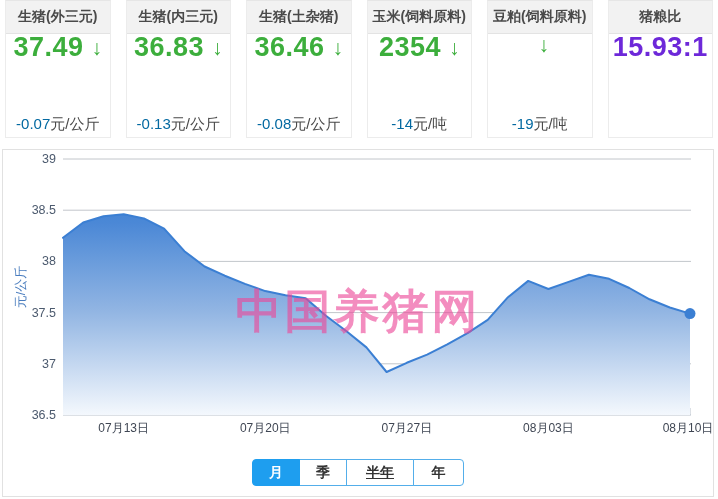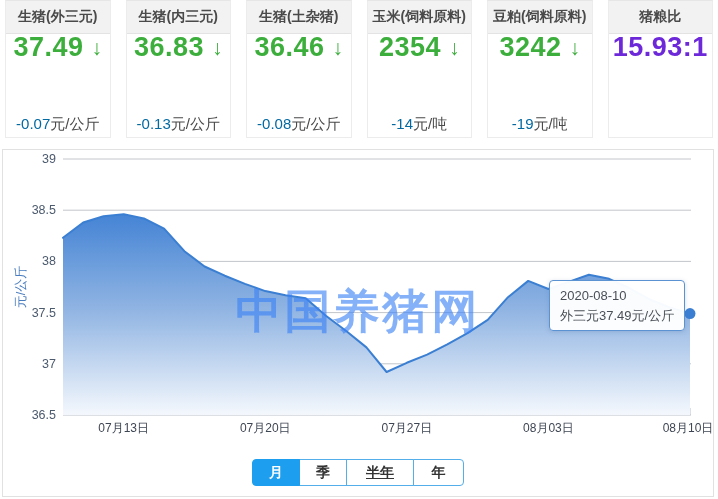--- a/index.html
+++ b/index.html
@@ -32,21 +32,21 @@
   .card-change-unit{color:#4a4a4a;}
   
   .chart-wrap{
     position:absolute;left:2px;top:149px;width:712px;height:348px;
     border:1px solid #e1e1e1;background:#ffffff;box-sizing:border-box;
   }
   .chart-svg{position:absolute;left:0;top:0;}
   .watermark{
     position:absolute;left:50%;top:131px;transform:translateX(-50%);
     font-size:46px;font-weight:bold;letter-spacing:3px;white-space:nowrap;
-    color:#3b82f6;opacity:0.62;pointer-events:none;
+    color:#ec4899;opacity:0.62;pointer-events:none;
   }
   .tooltip{
     position:absolute;left:546px;top:130px;
     background:rgba(255,255,255,0.96);border:1px solid #5b92d2;border-radius:4px;
     padding:5px 10px;font-size:13px;line-height:1.5;color:#4a4f57;
     box-shadow:0 1px 4px rgba(80,110,160,0.25);white-space:nowrap;
   }
   
   .period-bar{position:absolute;left:50%;top:309px;transform:translateX(-50%);display:flex;}
   .period-btn{
@@ -108,21 +108,20 @@
       </div>
       <div class="card-change-row">
         <span class="card-change">-14</span><span class="card-change-unit">元/吨</span>
       </div>
     </div>
   </div>
   <div class="card">
     <div class="card-header">豆粕(饲料原料)</div>
     <div class="card-body">
       <div class="card-value-row">
-        <span class="card-value">3242</span>
         <span class="card-arrow">↓</span>
       </div>
       <div class="card-change-row">
         <span class="card-change">-19</span><span class="card-change-unit">元/吨</span>
       </div>
     </div>
   </div>
   <div class="card neutral">
     <div class="card-header">猪粮比</div>
     <div class="card-body">
@@ -166,23 +165,19 @@
       <text x="403.83870967741933" y="282" text-anchor="middle" font-size="12" fill="#3f4653">07月27日</text>
       <line x1="545.4193548387098" y1="265" x2="545.4193548387098" y2="258" stroke="#b9c1cb" stroke-width="1"></line>
       <text x="545.4193548387098" y="282" text-anchor="middle" font-size="12" fill="#3f4653">08月03日</text>
       <line x1="687" y1="265" x2="687" y2="258" stroke="#b9c1cb" stroke-width="1"></line>
       <text x="685" y="282" text-anchor="middle" font-size="12" fill="#3f4653">08月10日</text>
       <path d="M60.0,87.8L80.2,72.5L100.5,66.3L120.7,64.3L140.9,68.4L161.1,78.6L181.4,101.2L201.6,116.5L221.8,125.7L242.0,133.9L262.3,141.1L282.5,145.2L302.7,148.3L322.9,165.7L343.2,181.0L363.4,197.4L383.6,222.0L403.8,212.8L424.1,204.6L444.3,194.3L464.5,183.1L484.7,169.8L505.0,147.2L525.2,130.9L545.4,139.0L565.6,131.9L585.9,124.7L606.1,128.8L626.3,138.0L646.5,149.3L666.8,157.5L687.0,163.6L687.0,265L60.0,265Z" fill="url(#areaGrad)" stroke="none"></path>
       <polyline points="60.0,87.8 80.2,72.5 100.5,66.3 120.7,64.3 140.9,68.4 161.1,78.6 181.4,101.2 201.6,116.5 221.8,125.7 242.0,133.9 262.3,141.1 282.5,145.2 302.7,148.3 322.9,165.7 343.2,181.0 363.4,197.4 383.6,222.0 403.8,212.8 424.1,204.6 444.3,194.3 464.5,183.1 484.7,169.8 505.0,147.2 525.2,130.9 545.4,139.0 565.6,131.9 585.9,124.7 606.1,128.8 626.3,138.0 646.5,149.3 666.8,157.5 687.0,163.6" fill="none" stroke="#3b7fd3" stroke-width="2" stroke-linejoin="round" stroke-linecap="round"></polyline>
       <circle cx="687" cy="163.6239999999998" r="5.5" fill="#3b7fd3"></circle>
     </svg>
   <div class="watermark">中国养猪网</div>
-  <div class="tooltip">
-    <div>2020-08-10</div>
-    <div>外三元37.49元/公斤</div>
-  </div>
   <div class="period-bar">
     <div class="period-btn active w48">月</div>
     <div class="period-btn w48">季</div>
     <div class="period-btn w68">半年</div>
     <div class="period-btn w51">年</div>
   </div>
 </div>
 
 </body></html>

